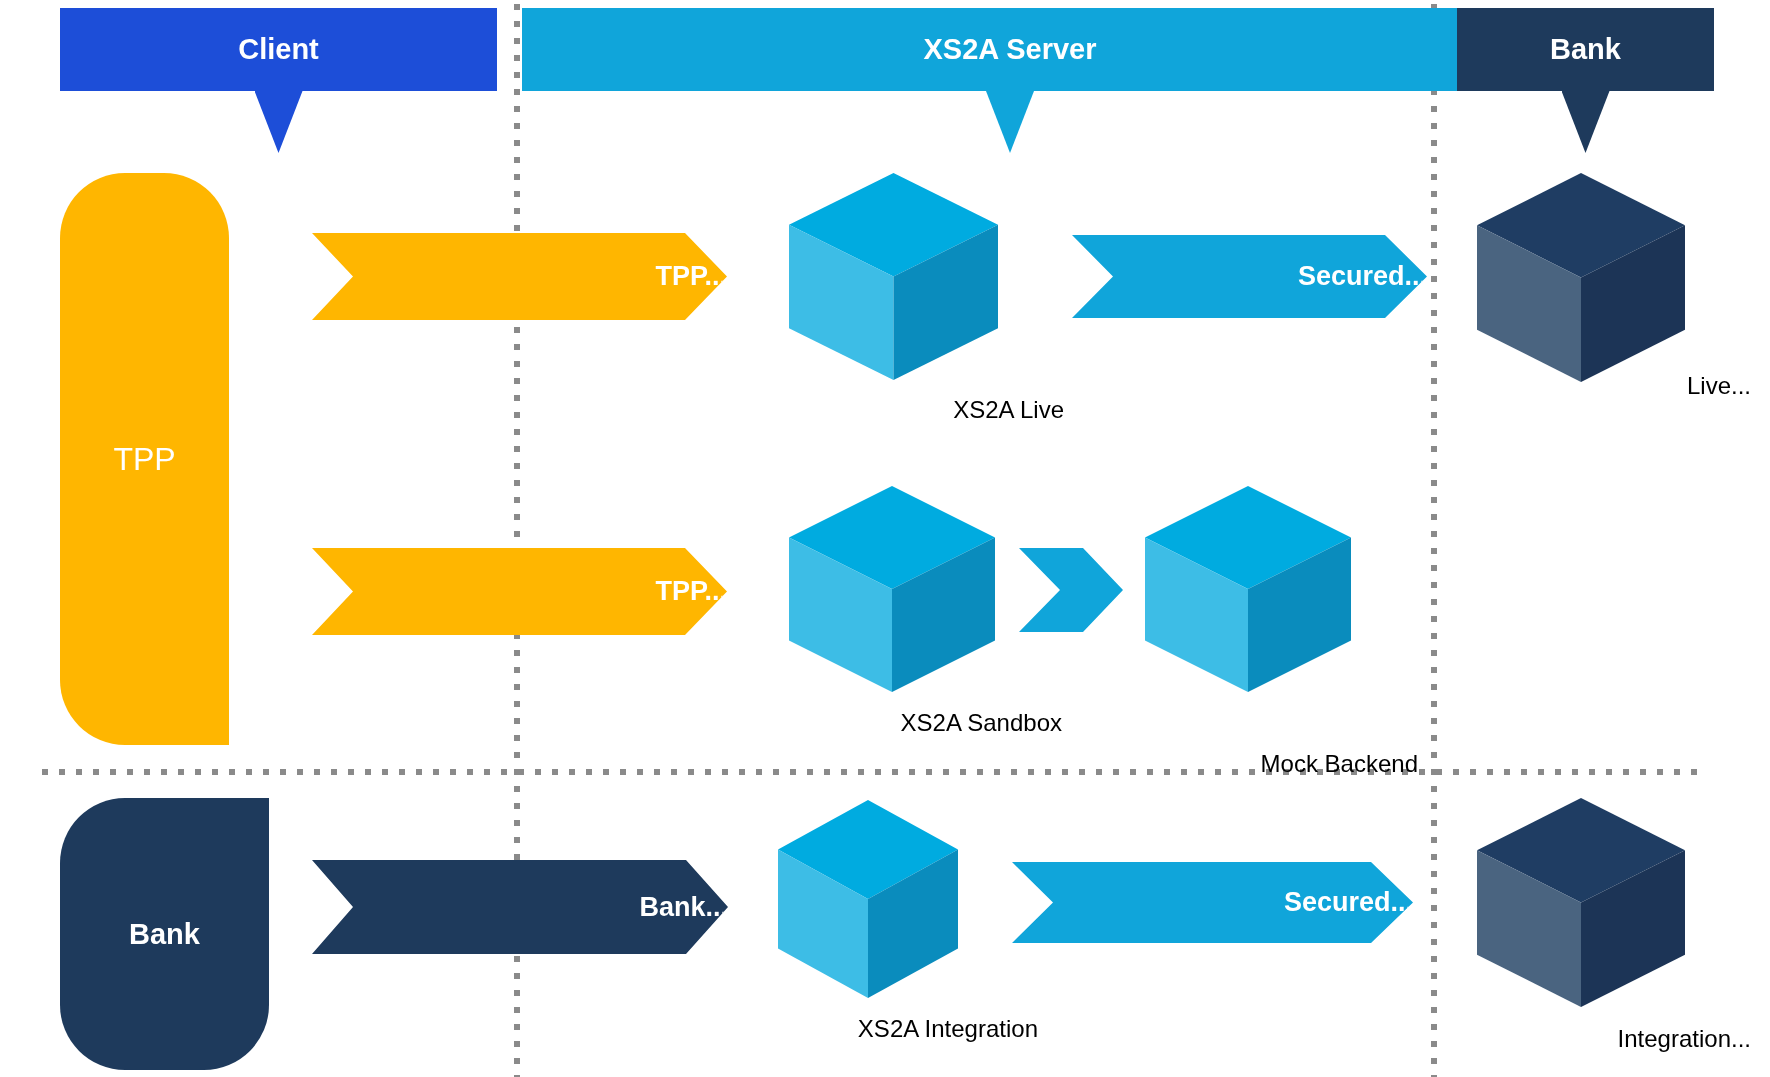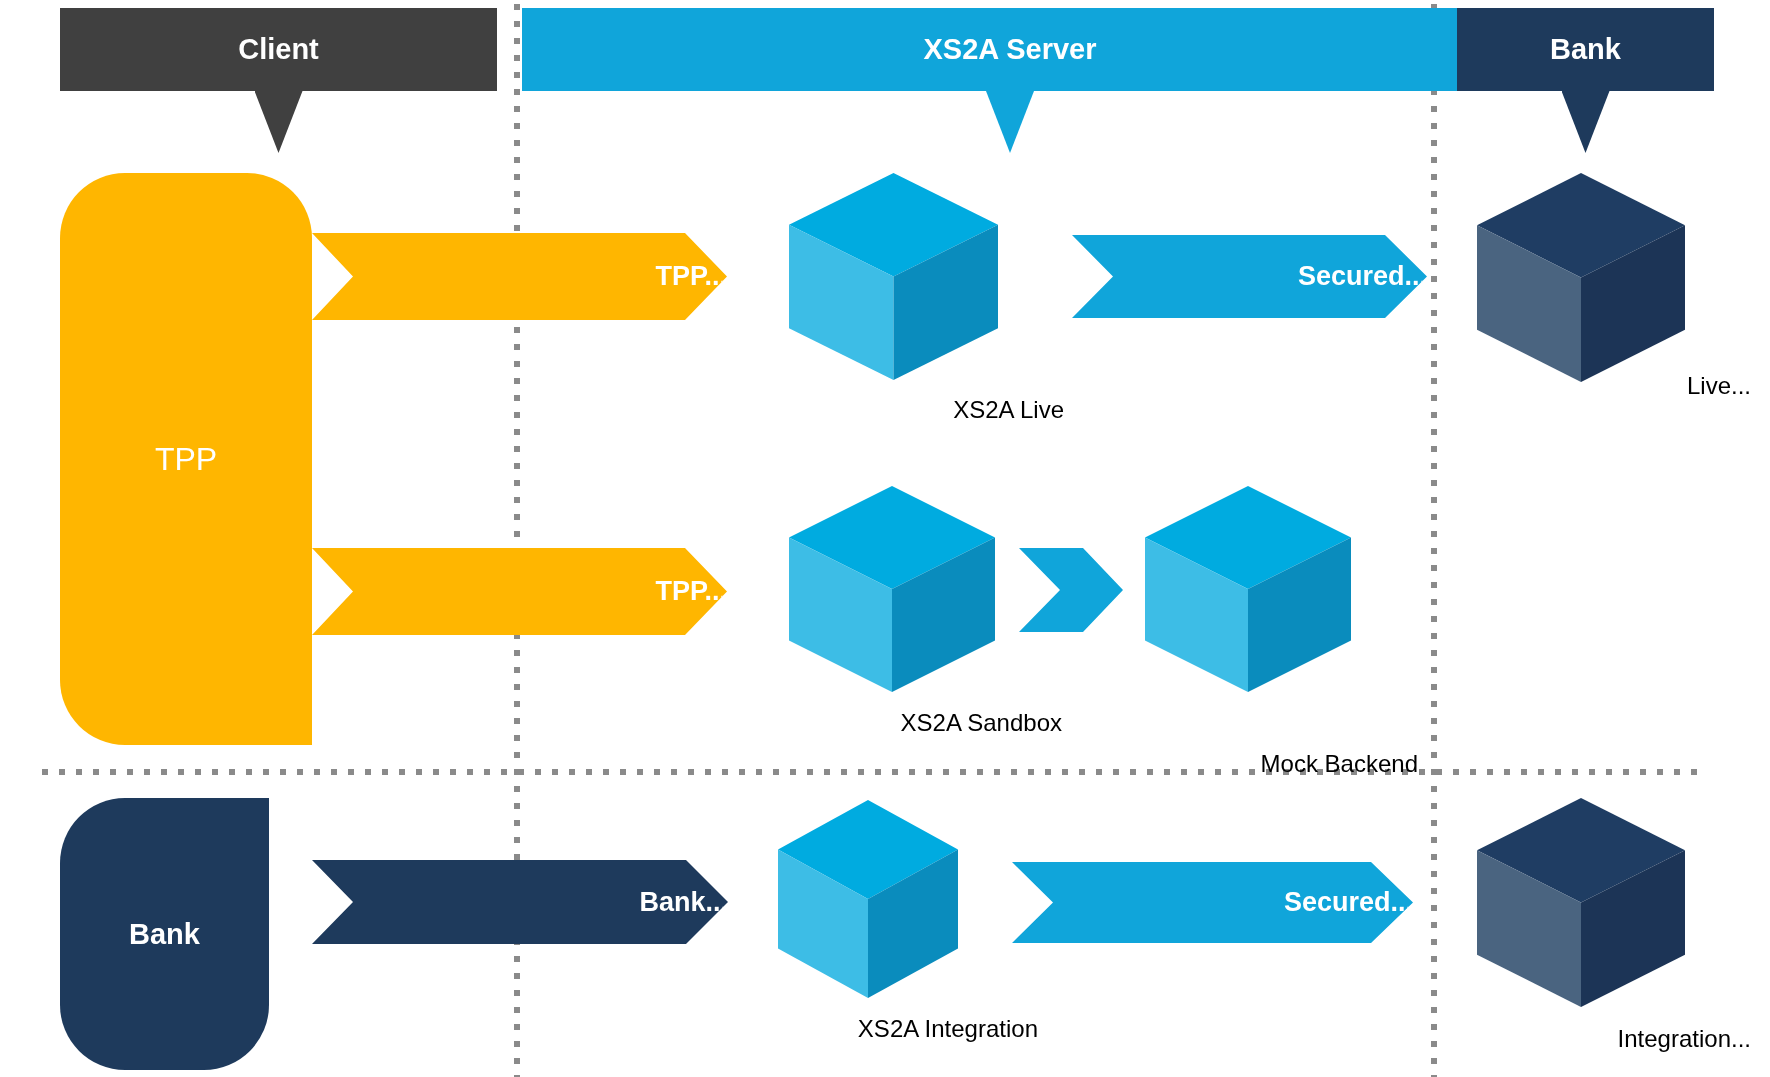--- a/index.html
+++ b/index.html
@@ -23,31 +23,31 @@
   .callout{position:absolute;top:8px;}
   .callout .bar{
     height:83px;display:flex;align-items:center;justify-content:center;
     color:#ffffff;font-weight:bold;font-size:29px;
   }
   .callout .pointer{
     position:absolute;top:83px;left:50%;margin-left:-24px;
     width:48px;height:62px;
     clip-path:polygon(0 0,100% 0,50% 100%);
   }
-  .gray-bg{background:#404040;}
+  .gray-bg{background:#1d4ed8;}
   .cyan-bg{background:#10a5da;}
   .navy-bg{background:#1e3a5c;}
   .yellow-bg{background:#ffb600;}
   
   .actor{
     position:absolute;display:flex;align-items:center;justify-content:center;
     color:#ffffff;
   }
   .actor-tpp{
-    left:60px;top:173px;width:252px;height:572px;
+    left:60px;top:173px;width:169px;height:572px;
     background:#ffb600;border-radius:65px 65px 0 65px;
     font-size:32px;font-weight:normal;
   }
   .actor-bank{
     left:60px;top:798px;width:209px;height:272px;
     background:#1e3a5c;border-radius:65px 0 65px 65px;
     font-size:29px;font-weight:bold;
   }
   
   .arrow{
@@ -104,21 +104,21 @@
 
   <div class="arrow yellow-bg" style="left:312px;top:233px;width:415px;height:87px;">
     <span>TPP...</span>
   </div>
   <div class="arrow cyan-bg" style="left:1072px;top:235px;width:355px;height:83px;">
     <span>Secured...</span>
   </div>
   <div class="arrow yellow-bg" style="left:312px;top:548px;width:415px;height:87px;">
     <span>TPP...</span>
   </div>
-  <div class="arrow navy-bg" style="left:312px;top:860px;width:416px;height:84px;">
+  <div class="arrow navy-bg" style="left:312px;top:860px;width:416px;height:94px;">
     <span>Bank...</span>
   </div>
   <div class="arrow cyan-bg" style="left:1012px;top:862px;width:401px;height:81px;">
     <span>Secured...</span>
   </div>
 
   <div class="chevron cyan-bg" style="left:1019px;top:548px;width:104px;height:84px;"></div>
 
   <div class="cube cyan" style="left:789px;top:173px;width:209px;height:207px;">
     <svg viewBox="0 0 200 200" preserveAspectRatio="none">

